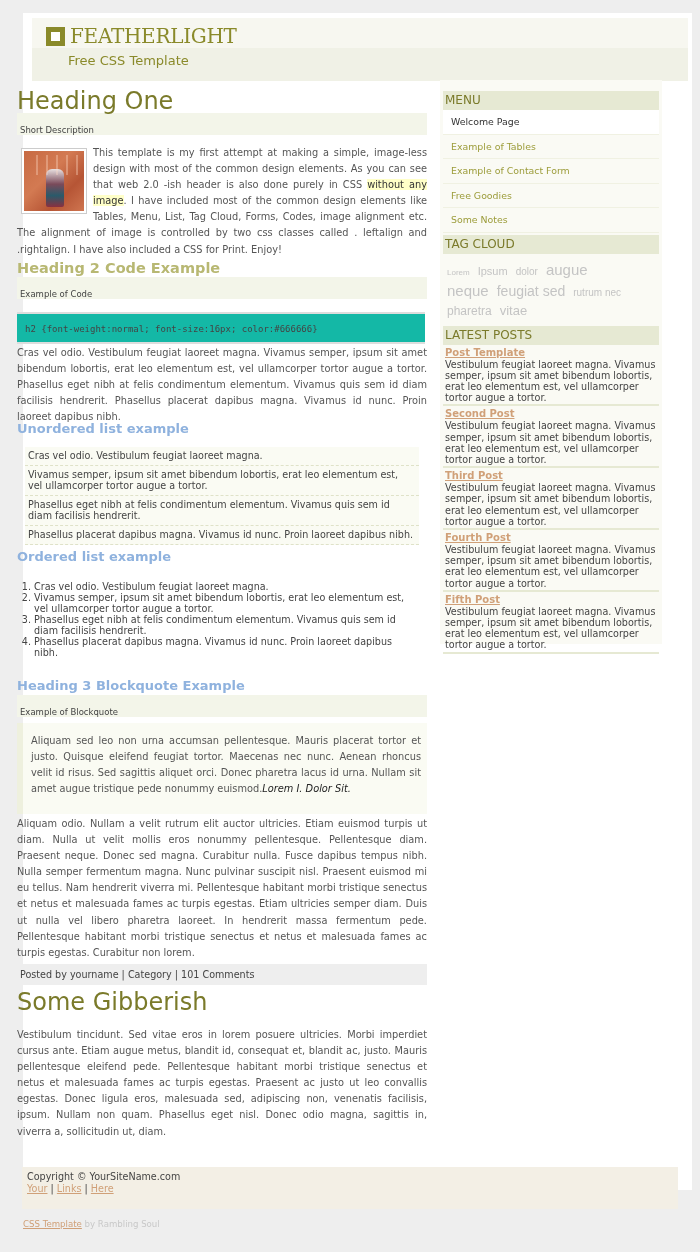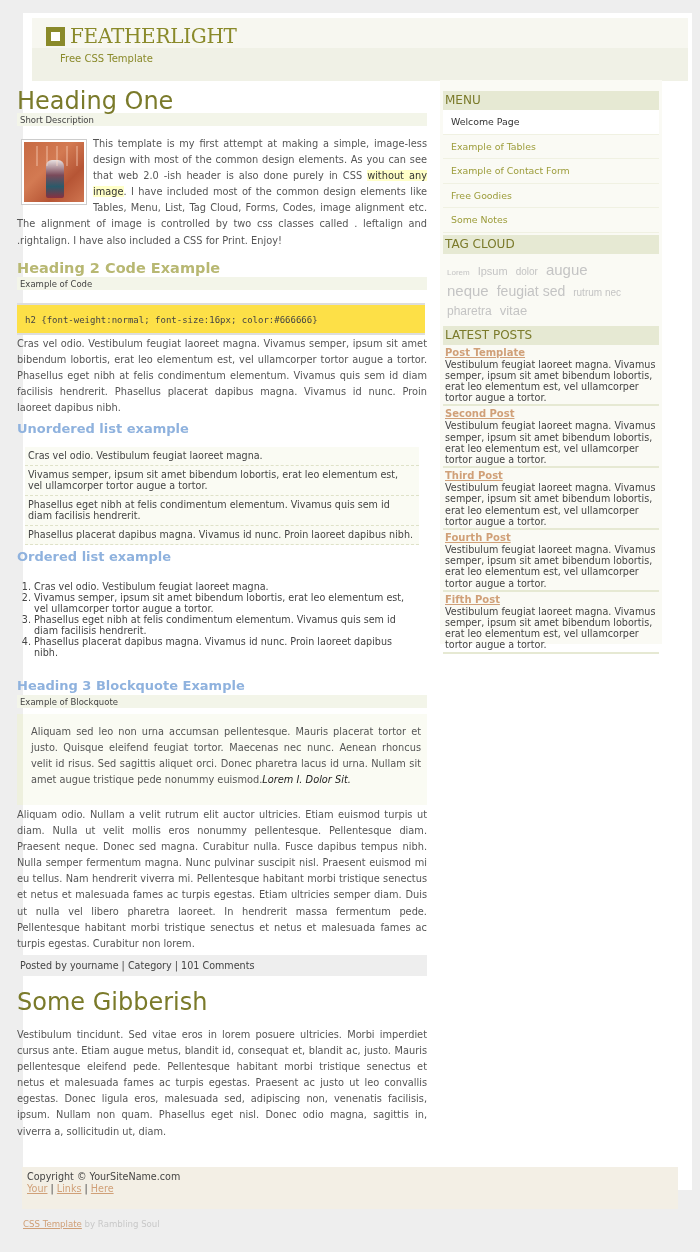--- a/index.html
+++ b/index.html
@@ -23,27 +23,27 @@
     background: #8a8a2a;
   }
   #logo-box::after {
     content: ""; position: absolute; left: 5px; top: 5px; width: 9px; height: 9px; background: #fff;
   }
   #site-title {
     position: absolute; left: 38px; top: 5px; font-family: "DejaVu Serif", serif;
     font-size: 20px; color: #8a8a2a; letter-spacing: -0.3px; line-height: 26px;
   }
   #tagline {
-    position: absolute; left: 28px; top: 35px; font-size: 10px; color: #8a8a2a;
+    position: absolute; left: 36px; top: 35px; font-size: 13px; color: #8a8a2a;
   }
 
   
   #main { position: absolute; left: 17px; top: 78px; width: 410px; }
   .h1 { font-size: 24px; color: #7a7a2a; line-height: 24px; font-weight: normal; }
-  .subbar { background: #f3f5e9; font-size: 8.5px; color: #444; padding: 1px 3px; height: 13px; line-height: 12px; }
+  .subbar { background: #f3f5e9; font-size: 8.5px; color: #444; padding: 11px 3px; height: 13px; line-height: 12px; }
   p.body { text-align: justify; font-size: 9.8px; line-height: 16.1px; color: #555; }
   .h2 { font-size: 14.5px; font-weight: bold; color: #b8b873; line-height: 18px; }
   .h3blue { font-size: 13px; font-weight: bold; color: #8fb2de; line-height: 18px; }
   .thumb {
     float: left; width: 66px; height: 66px; border: 1px solid #ccc; padding: 2px; margin: 3px 6px 0 4px;
     background: #fff;
   }
   .thumb .img {
     width: 100%; height: 100%;
     background: linear-gradient(135deg, #c76a43 0%, #d37a52 40%, #b65535 70%, #cf7550 100%);
@@ -54,21 +54,21 @@
     background: linear-gradient(#e8e0e0, #7a4a5a 40%, #2a5a6a 70%, #8a3040);
     border-radius: 6px 6px 2px 2px;
   }
   .thumb .img::after {
     content: ""; position: absolute; left: 4px; top: 4px; width: 58px; height: 20px;
     background: repeating-linear-gradient(90deg, transparent 0 8px, rgba(255,220,200,0.35) 8px 10px);
   }
   .hl { background: #ffffc8; color: #333; }
 
   .code {
-    background: #fde047; border-top: 2px solid #ddd; border-bottom: 2px solid #ddd;
+    background: #14b8a6; border-top: 2px solid #ddd; border-bottom: 2px solid #ddd;
     font-family: "DejaVu Sans Mono", monospace; font-size: 9px; color: #444;
     padding: 9px 8px; height: 32px; line-height: 13px;
   }
 
   ul.ul { list-style: none; margin-left: 8px; width: 394px; background: #fafbf3; }
   ul.ul li { font-size: 9.6px; line-height: 11px; color: #444; padding: 3px 4px 4px 3px; border-bottom: 1px dashed #dfe2c8; }
 
   ol.ol { margin-left: 17px; font-size: 9.6px; line-height: 11px; color: #444; }
   ol.ol li { padding-left: 0; }
 

